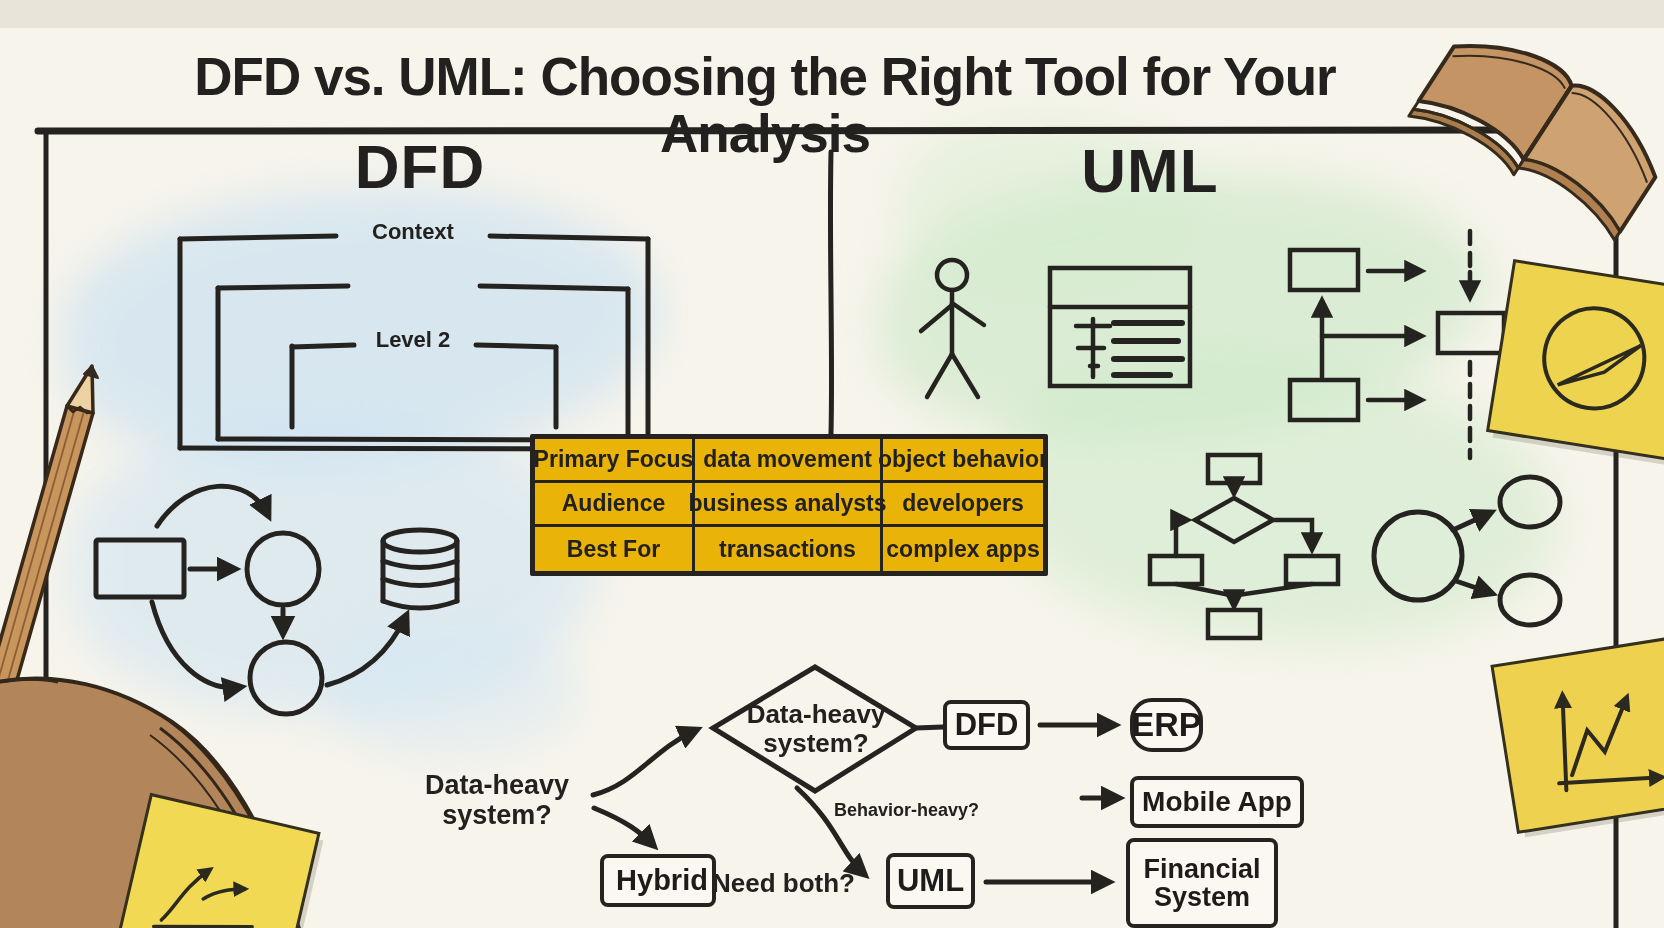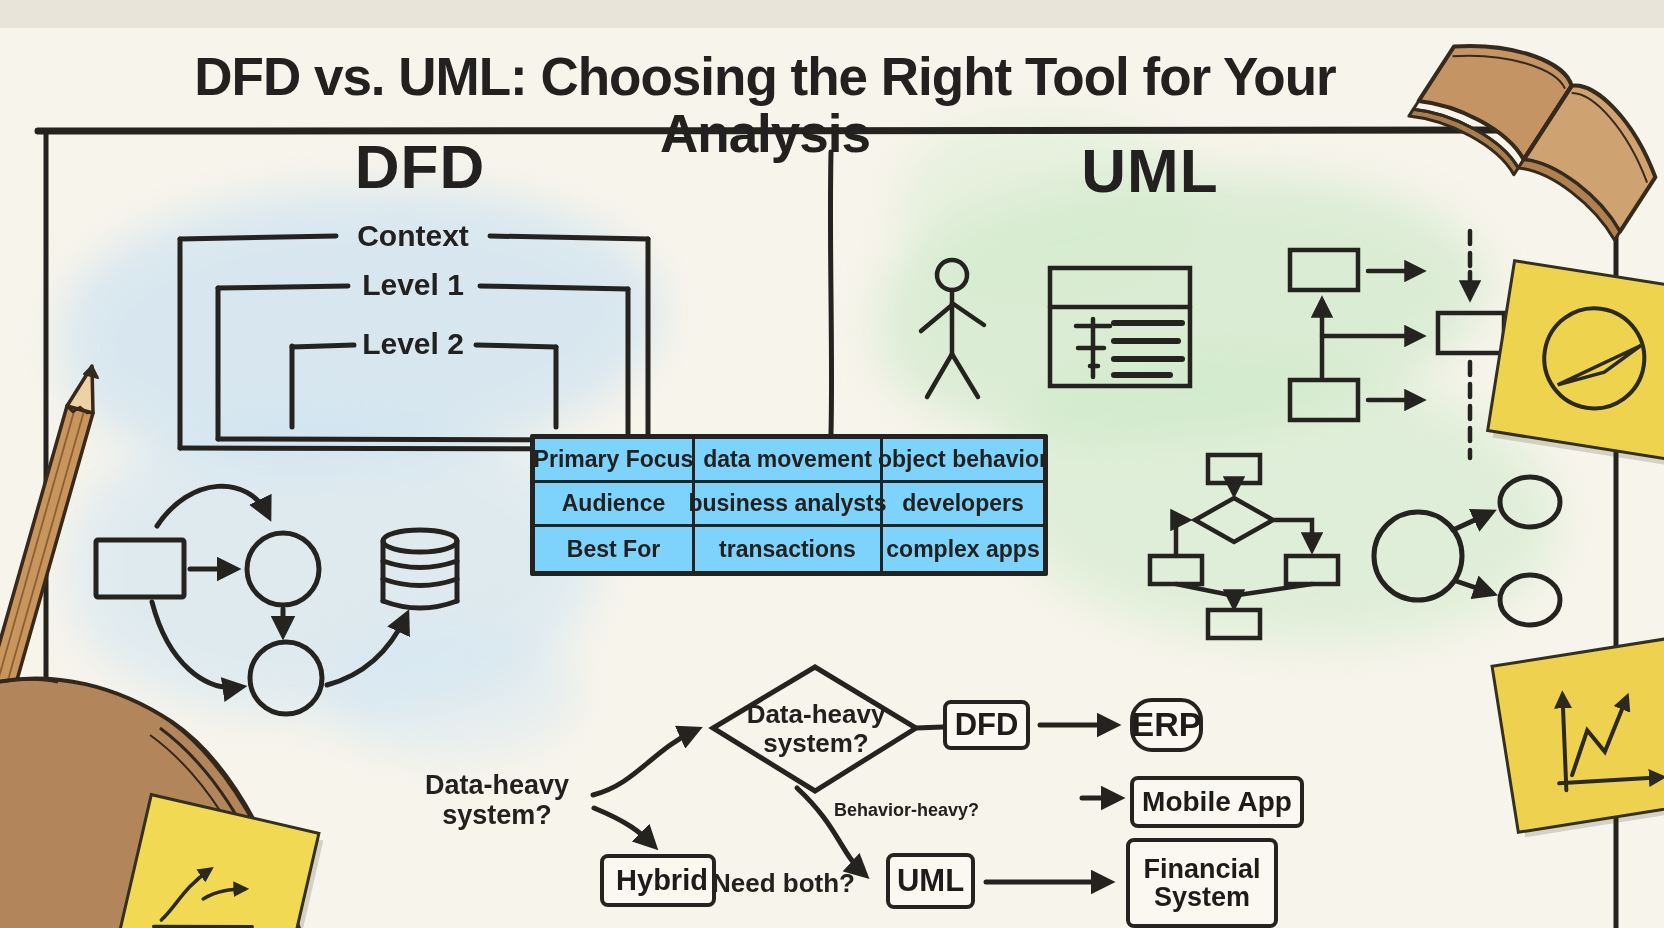--- a/index.html
+++ b/index.html
@@ -9,24 +9,24 @@
     font-family:"Liberation Sans","DejaVu Sans",sans-serif;
     color:#22211f;
     margin-top:28px;
   }
   .wash{position:absolute;filter:blur(22px);border-radius:48% 52% 55% 45%;}
   .ink{position:absolute;left:0;top:0;}
   .txt{position:absolute;font-weight:700;line-height:1.08;}
   .center{text-align:center;}
   .title{left:85px;top:20px;width:1360px;font-size:53px;letter-spacing:-1px;}
   .panel-head{font-size:62px;letter-spacing:1px;}
-  .lvl{font-size:30px;}
+  .lvl{font-size:22px;}
   .cmp-table{
     position:absolute;left:530px;top:406px;width:518px;box-sizing:border-box;
-    border:5px solid #24231f;background:#7dd3fc;border-radius:2px;
+    border:5px solid #24231f;background:#eab308;border-radius:2px;
   }
   .tr{display:grid;grid-template-columns:160px 188px 160px;}
   .td{
     height:44px;display:flex;align-items:center;justify-content:center;
     font-size:23px;font-weight:700;border-right:3px solid #24231f;
     border-bottom:3px solid #24231f;white-space:nowrap;box-sizing:border-box;
   }
   .td:last-child{border-right:none;}
   .tr:last-child .td{border-bottom:none;}
   .node{
@@ -166,21 +166,20 @@
       <path d="M797,760 C838,798 840,824 864,846" marker-end="url(#ah)"></path>
       <path d="M986,854 L1108,854" marker-end="url(#ah)"></path>
     </g>
   </svg>
 
   <div class="txt center title">DFD vs. UML: Choosing the Right Tool for Your Analysis</div>
   <div class="txt center panel-head" style="left:320px;top:106px;width:200px;">DFD</div>
   <div class="txt center panel-head" style="left:1050px;top:110px;width:200px;">UML</div>
 
   <div class="txt center lvl" style="left:313px;top:192px;width:200px;">Context</div>
-  <div class="txt center lvl" style="left:313px;top:241px;width:200px;">Level 1</div>
   <div class="txt center lvl" style="left:313px;top:300px;width:200px;">Level 2</div>
 
   <div class="cmp-table">
     <div class="tr">
       <div class="td">Primary Focus</div>
       <div class="td">data movement</div>
       <div class="td">object behavior</div>
     </div>
     <div class="tr">
       <div class="td">Audience</div>

